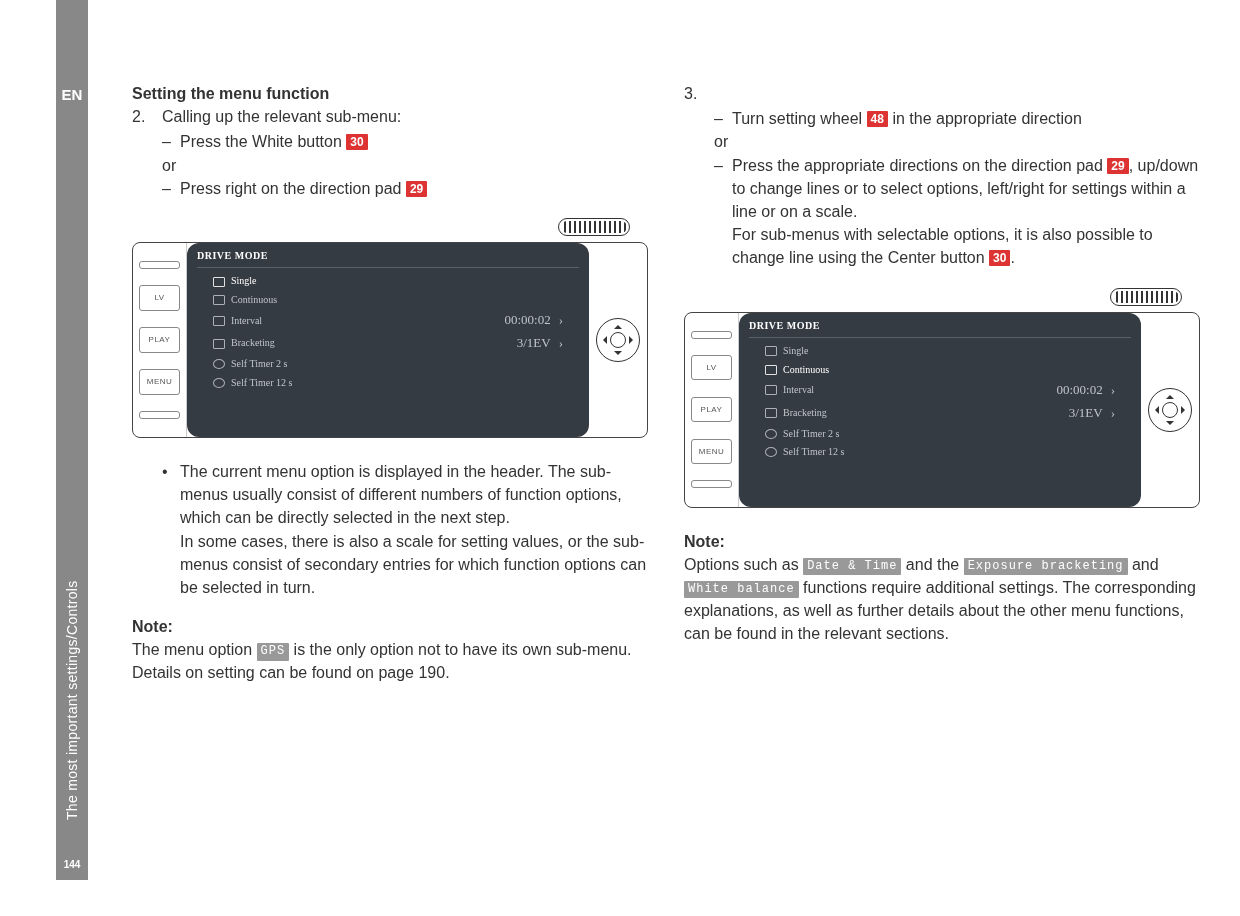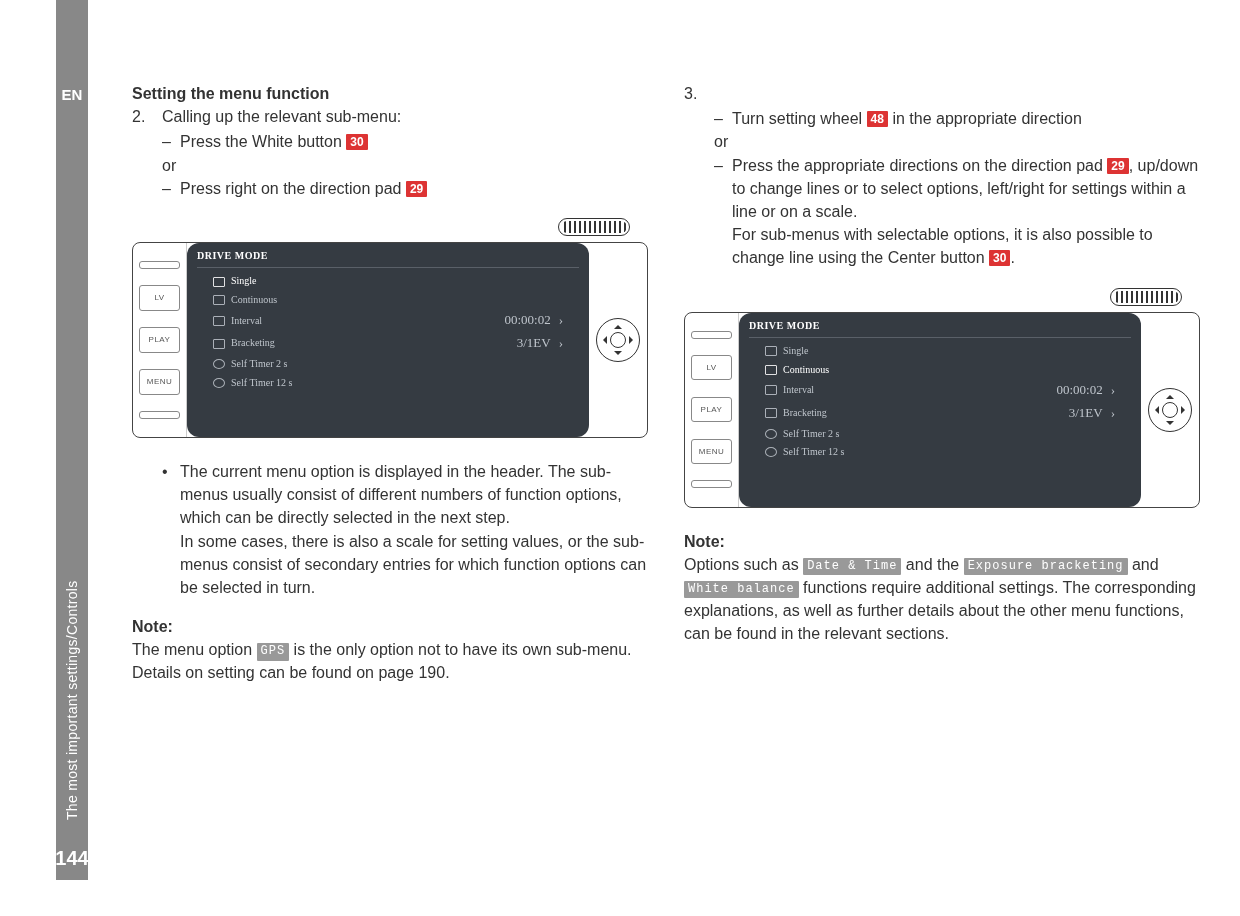--- a/index.html
+++ b/index.html
@@ -41,21 +41,21 @@
     letter-spacing: 0.3px;
     position: absolute;
     top: 130px;
     bottom: 60px;
     display: flex;
     align-items: center;
   }
   .sidebar .pagenum {
     color: #fff;
     font-weight: bold;
-    font-size: 20px;
+    font-size: 10px;
   }
   .page {
     position: absolute;
     left: 132px;
     right: 40px;
     top: 82px;
     bottom: 40px;
     display: flex;
     gap: 36px;
   }

